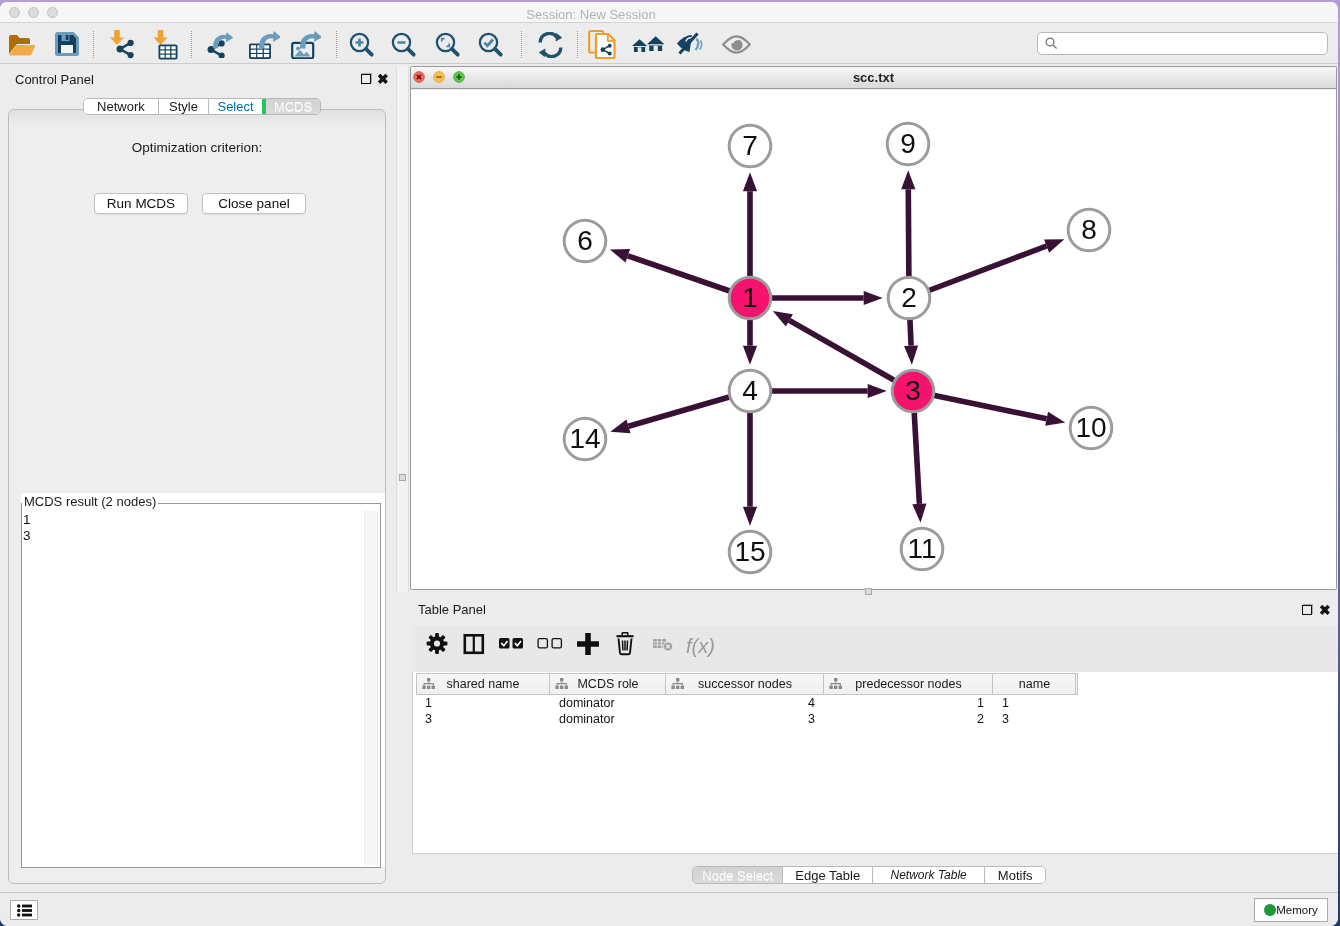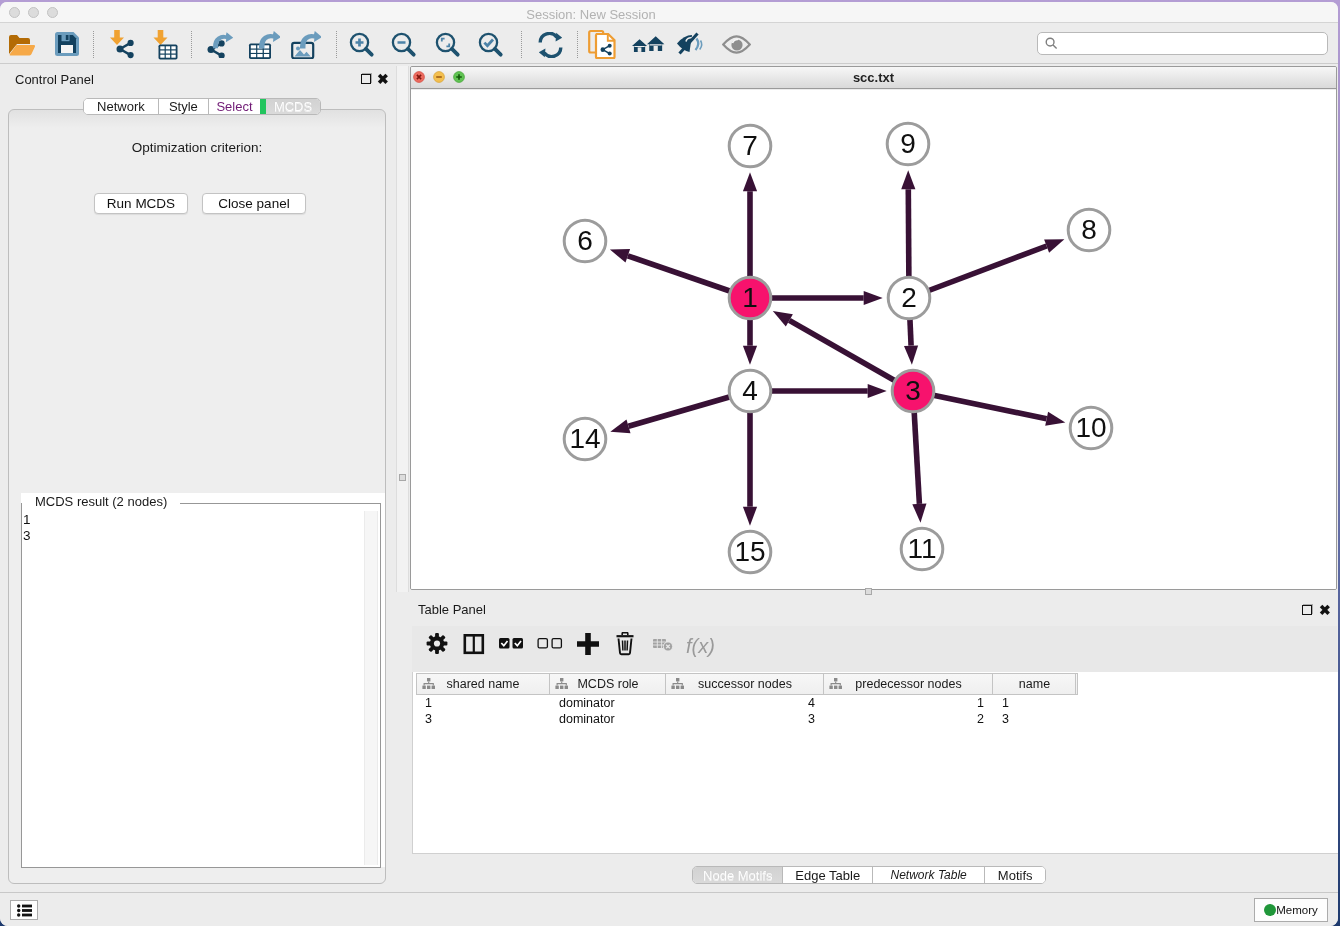--- a/index.html
+++ b/index.html
@@ -173,33 +173,33 @@
 
 <div class="abs" style="left:0;top:63px;width:394px;height:829px;background:#ececec">
   <div class="abs" style="left:15px;top:7px;font-size:13px;color:#1a1a1a">Control Panel</div>
   <div class="abs" style="left:361px;top:9px;width:10px;height:10px;border:1.6px solid #111;box-shadow:1px -1px 0 #aaa"></div>
   <div class="abs" style="left:377px;top:6px;font-size:14px;font-weight:bold;color:#111">✖</div>
 
   <div class="abs" style="left:8px;top:44px;width:378px;height:775px;border:1px solid #bdbdbd;border-radius:6px;background:linear-gradient(#e1e1e1,#eeeeee 18px)"></div>
   <div style="position:absolute;left:83px;top:33px;height:17px;width:238px;border:1px solid #b9b9b9;border-radius:5px;overflow:hidden;display:flex;background:#fff">
         <div style="height:100%;width:79px;background:#fff;border-right:1px solid #b9b9b9;display:flex;align-items:center;justify-content:center;font-size:13px;color:#1a1a1a;">Network</div>
         <div style="height:100%;width:53px;background:#fff;border-right:1px solid #b9b9b9;display:flex;align-items:center;justify-content:center;font-size:13px;color:#1a1a1a;">Style</div>
-        <div style="height:100%;width:60px;background:#fff;border-right:6px solid #22c55e;display:flex;align-items:center;justify-content:center;font-size:13px;color:#701a75;">Select</div>
+        <div style="height:100%;width:60px;background:#fff;border-right:4px solid #22c55e;display:flex;align-items:center;justify-content:center;font-size:13px;color:#0369a1;">Select</div>
         <div style="height:100%;width:57px;background:linear-gradient(#d2d2d2,#dadada);display:flex;align-items:center;justify-content:center;font-size:13px;color:#ffffff;text-shadow:0 0 1px #bbb,0 1px 0 #f8f8f8;">MCDS</div>
       </div>
   <div class="abs" style="left:0;top:75px;width:394px;text-align:center;font-size:13.5px;color:#1a1a1a">Optimization criterion:</div>
 
 
   <div class="abs" style="left:94px;top:128px;width:94px;height:21px;background:#fff;border:1px solid #c3c3c3;border-radius:4px;box-shadow:0 1px 1px rgba(0,0,0,.08);text-align:center;font-size:13.5px;color:#111;line-height:19px">Run MCDS</div>
   <div class="abs" style="left:202px;top:128px;width:104px;height:21px;background:#fff;border:1px solid #c3c3c3;border-radius:4px;box-shadow:0 1px 1px rgba(0,0,0,.08);text-align:center;font-size:13.5px;color:#111;line-height:19px">Close panel</div>
 
   <div class="abs" style="left:20.5px;top:428px;width:364.5px;height:374px;background:#fff"></div>
   <div class="abs" style="left:20.5px;top:437.5px;width:360.5px;height:365px;border:1px solid #979797"></div>
   <div class="abs" style="left:364px;top:446px;width:14px;height:354px;background:#f6f6f6;border-left:1px solid #ebebeb;border-right:1px solid #ebebeb"></div>
-  <div class="abs" style="left:22px;top:429px;background:#fff;padding:0 13px;font-size:13px;color:#1a1a1a">MCDS result (2 nodes)</div>
+  <div class="abs" style="left:22px;top:429px;background:#fff;padding:0 2px;font-size:13px;color:#1a1a1a">MCDS result (2 nodes)</div>
   <div class="abs" style="left:23px;top:447px;font-size:13.5px;line-height:16px;color:#111">1<br>3</div>
 </div>
 
 <div class="abs" style="left:396px;top:64px;width:13px;height:526px;background:#f2f2f2;border-left:1px solid #dddddd;border-right:1px solid #dddddd"></div>
 
 <div class="abs" style="left:399px;top:472px;width:7px;height:7px;background:#dcdcdc;border:1px solid #a8a8a8"></div>
 
 <div class="abs" style="left:410px;top:64px;width:927px;height:524px;border:1px solid #9a9a9a;border-radius:2px;overflow:hidden">
   <div class="abs" style="left:0;top:0;width:100%;height:22px;background:linear-gradient(#f7f7f7,#d9d9d9);border-bottom:1px solid #9a9a9a">
     <div class="abs" style="left:0;top:3px;width:100%;text-align:center;font-size:13px;font-weight:bold;color:#222">scc.txt</div>
@@ -398,21 +398,21 @@
     <div style="position:absolute;left:700px;top:694px;width:115px;text-align:right;font-size:12.5px;color:#111">4</div>
     <div style="position:absolute;left:870px;top:694px;width:114px;text-align:right;font-size:12.5px;color:#111">1</div>
     <div style="position:absolute;left:1002px;top:694px;font-size:12.5px;color:#111">1</div>
     <div style="position:absolute;left:425px;top:710px;font-size:12.5px;color:#111">3</div>
     <div style="position:absolute;left:559px;top:710px;font-size:12.5px;color:#111">dominator</div>
     <div style="position:absolute;left:700px;top:710px;width:115px;text-align:right;font-size:12.5px;color:#111">3</div>
     <div style="position:absolute;left:870px;top:710px;width:114px;text-align:right;font-size:12.5px;color:#111">2</div>
     <div style="position:absolute;left:1002px;top:710px;font-size:12.5px;color:#111">3</div>
 
 <div style="position:absolute;left:692px;top:864px;height:18px;width:354px;border:1px solid #b9b9b9;border-radius:5px;overflow:hidden;display:flex;background:#fff">
-      <div style="height:100%;width:91px;background:linear-gradient(#d2d2d2,#dadada);border-right:1px solid #b9b9b9;display:flex;align-items:center;justify-content:center;font-size:13px;color:#ffffff;text-shadow:0 0 1px #bbb,0 1px 0 #f8f8f8;">Node Motifs</div>
+      <div style="height:100%;width:91px;background:linear-gradient(#d2d2d2,#dadada);border-right:1px solid #b9b9b9;display:flex;align-items:center;justify-content:center;font-size:13px;color:#ffffff;text-shadow:0 0 1px #bbb,0 1px 0 #f8f8f8;">Node Select</div>
       <div style="height:100%;width:90px;background:#fff;border-right:1px solid #b9b9b9;display:flex;align-items:center;justify-content:center;font-size:13px;color:#1a1a1a;">Edge Table</div>
       <div style="height:100%;width:113px;background:#fff;border-right:1px solid #b9b9b9;display:flex;align-items:center;justify-content:center;font-size:12px;color:#1a1a1a;font-style:italic;">Network Table</div>
       <div style="height:100%;width:60px;background:#fff;display:flex;align-items:center;justify-content:center;font-size:13px;color:#1a1a1a;">Motifs</div>
     </div>
 
 <div class="abs" style="left:0;top:890px;width:1338px;height:34px;background:#ececec;border-top:1px solid #c8c8c8">
   <div class="abs" style="left:10px;top:7px;width:28px;height:20px;background:#fdfdfd;border:1px solid #ababab">
     <svg width="15" height="13" viewBox="0 0 15 13" style="position:absolute;left:6px;top:3px">
           <g fill="#111">
             <circle cx="1.7" cy="2" r="1.7"></circle>

